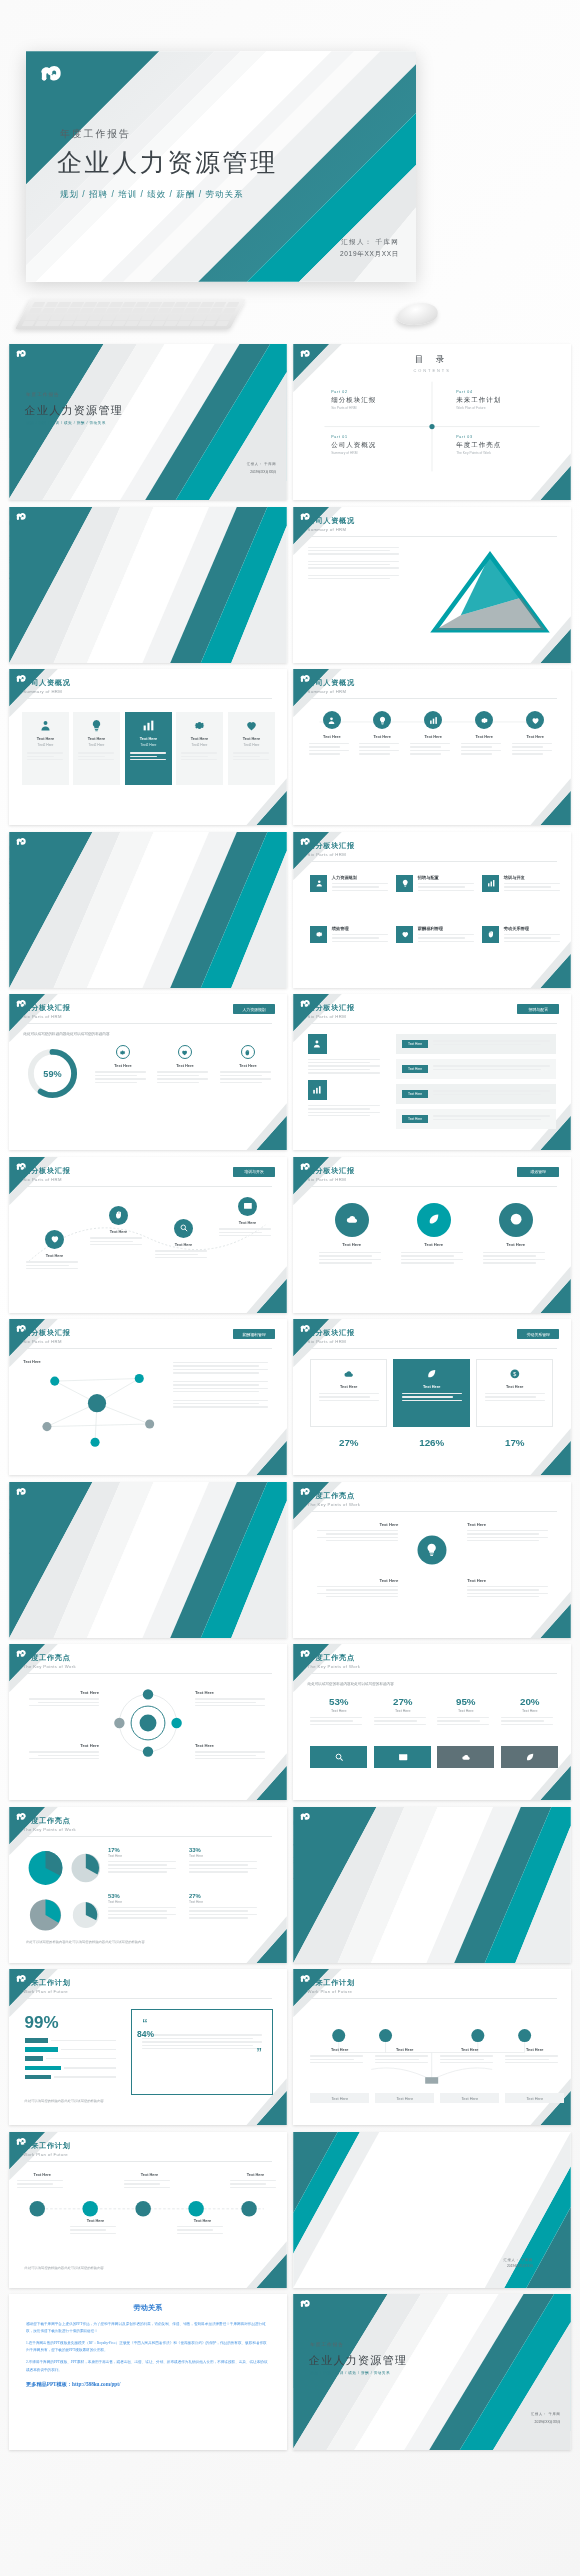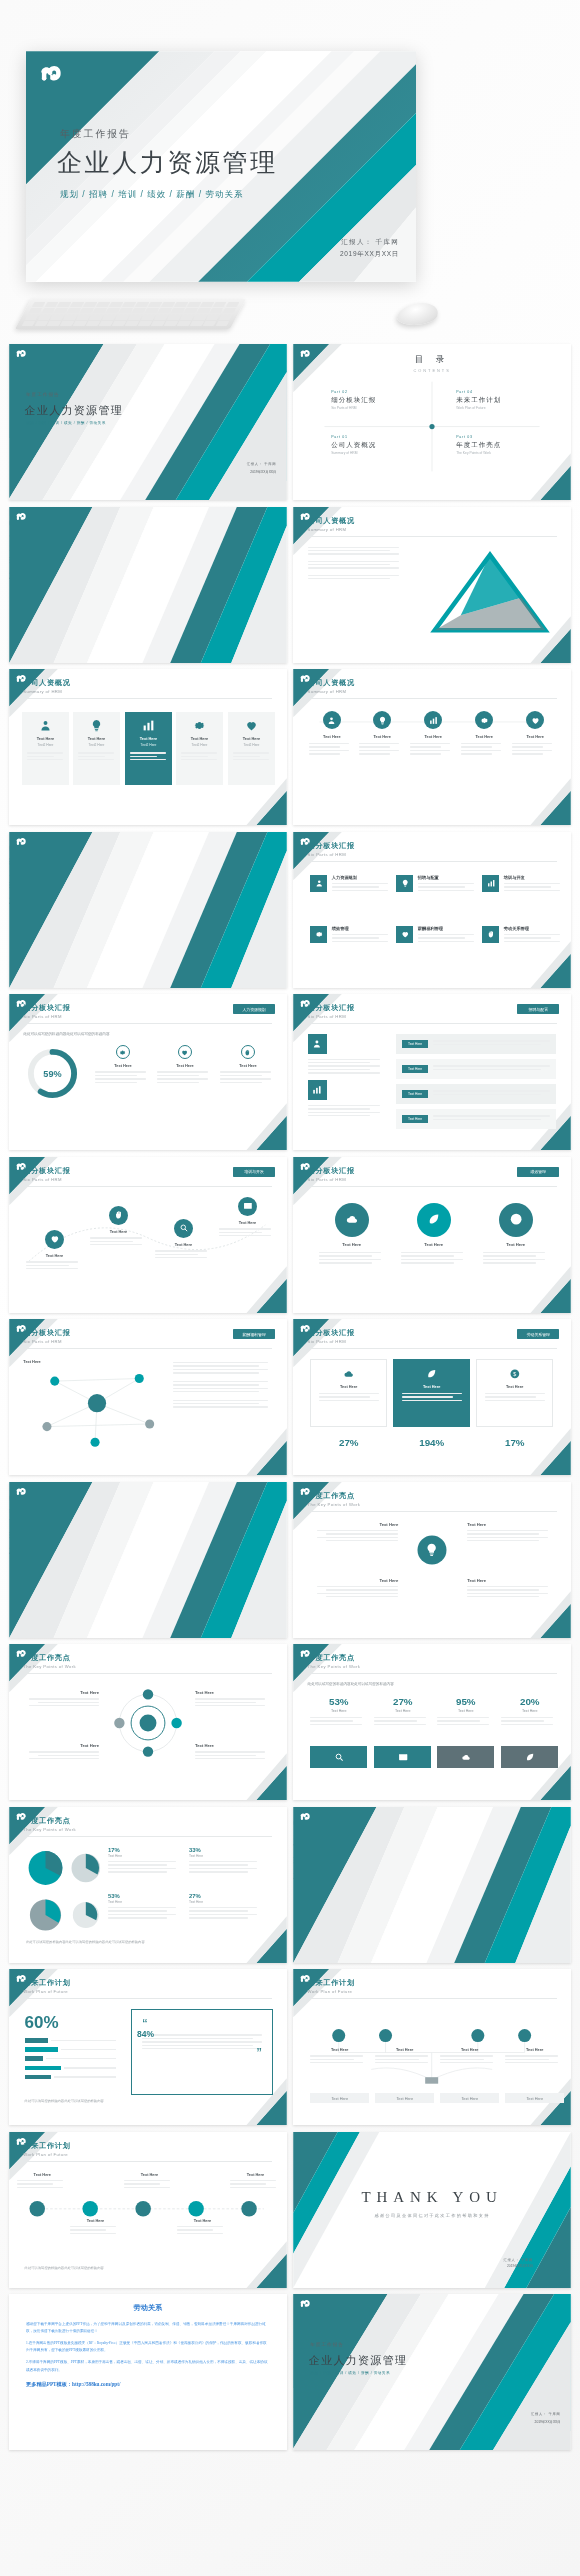--- a/index.html
+++ b/index.html
@@ -1066,21 +1066,21 @@
               </svg></span>
           </div>
         <div style="font-size:3.9px;color:#fff;margin-top:4.6px;font-weight:bold">Text Here</div>
         <div style="margin-top:3.9px;padding:0 7.8px">
             <div style="height:1.4px;background:#eceeef;margin-bottom:2px;width:60px;border-radius:0.7px"></div>
             <div style="height:1.4px;background:#eceeef;margin-bottom:2px;width:51px;border-radius:0.7px"></div>
             <div style="height:1.4px;background:#eceeef;margin-bottom:2px;width:60px;border-radius:0.7px"></div>
           </div>
       </div>
       <div style="position:absolute;left:100px;top:118px;width:77px;text-align:center;z-index:5">
-        <span class="bignum">194%</span></div>
+        <span class="bignum">126%</span></div>
         <div style="position:absolute;left:183px;top:40px;width:77px;height:68px;background:#fff;border:0.7px solid #e6e9ea;z-index:5;text-align:center;padding-top:7.8px">
         <div style="display:flex;justify-content:center">
             <span class="ico" style="color:#2b7f88;line-height:0"><svg viewBox="0 0 24 24" width="11.7" height="11.7">
                 <circle cx="12" cy="12" r="9" fill="currentColor"></circle>
                 <text x="12" y="16" font-size="11" text-anchor="middle" fill="#fff">$</text>
               </svg></span>
           </div>
         <div style="font-size:3.9px;color:#4a5257;margin-top:4.6px;font-weight:bold">Text Here</div>
         <div style="margin-top:3.9px;padding:0 7.8px">
             <div style="height:1.4px;background:#eceeef;margin-bottom:2px;width:60px;border-radius:0.7px"></div>
@@ -1444,21 +1444,21 @@
       <path d="M8 13c0-4.4 3.6-8 8-8s8 3.6 8 8v2.5c0 1.9 1.6 3.5 3.5 3.5S31 17.4 31 15.5V13c0-1.7-1.3-3-3-3s-3 1.3-3 3v2.5l-3.5 2L18 15.5V13c0-5.5 4.5-10 10-10s10 4.5 10 10v2.5C38 21 33.5 25.5 28 25.5c-2.3 0-4.4-.8-6.1-2.1v-6.9c0-1.7-1.3-3-3-3s-3 1.3-3 3V22c0 1.9-1.6 3.5-3.5 3.5S9 23.9 9 22v-9z" fill="#fff"></path>
       <circle cx="12.5" cy="22" r="3.4" fill="#fff"></circle>
             <circle cx="28" cy="19" r="3.4" fill="#fff"></circle>
     </svg></span>
         <div class="s-head" style="left:14.3px">
     <div class="t1">未来工作计划</div>
     <div class="t2">Work Plan of Future</div>
   </div>
         <div class="rule"></div>
         <div style="position:absolute;left:15.6px;top:44px;z-index:5">
-        <span style="font-size:17px;color:#2b7f88;font-weight:bold">60%</span></div>
+        <span style="font-size:17px;color:#2b7f88;font-weight:bold">99%</span></div>
       <div style="position:absolute;left:15.6px;top:69px;width:91px;z-index:5">
         <div style="display:flex;align-items:center;gap:3.3px;margin-bottom:4.6px">
           <div style="width:23px;height:4.6px;background:#2b7f88"></div>
           <div style="flex:1;height:1.3px;background:#eceeef"></div>
           </div>
           <div style="display:flex;align-items:center;gap:3.3px;margin-bottom:4.6px">
           <div style="width:33px;height:4.6px;background:#00a0a8"></div>
           <div style="flex:1;height:1.3px;background:#eceeef"></div>
           </div>
           <div style="display:flex;align-items:center;gap:3.3px;margin-bottom:4.6px">
@@ -1629,24 +1629,20 @@
       <div class="thumb">
         <svg width="278" height="156" style="position:absolute;inset:0" viewBox="0 0 427 240">
       <rect width="427" height="240" fill="#fff"></rect>
       <polygon points="0,0 68.32000000000001,0 0,124.80000000000001" fill="#2b7f88"></polygon>
       <polygon points="68.32000000000001,0 102.47999999999999,0 0,187.20000000000002 0,124.80000000000001" fill="#00a0a8"></polygon>
       <polygon points="102.47999999999999,0 132.37,0 0,240 0,187.20000000000002" fill="#edeff0"></polygon>
       <polygon points="427,240 358.68,240 427,115.19999999999999" fill="#2b7f88"></polygon>
       <polygon points="358.68,240 324.52,240 427,52.8 427,115.19999999999999" fill="#00a0a8"></polygon>
       <polygon points="324.52,240 294.63,240 427,0 427,52.8" fill="#edeff0"></polygon>
     </svg>
-        <div class="ty">
-     <div class="a">THANK  YOU</div>
-     <div class="b">感谢公司及全体同仁对于此次工作的帮助和支持</div>
-   </div>
    <div style="position:absolute;right:38px;bottom:19.5px;text-align:right;z-index:6">
      <div style="font-size:3.3px;color:#6a7176;letter-spacing:0.7px">汇报人： 千库网</div>
      <div style="font-size:3.3px;color:#6a7176;margin-top:2px">2019年XX月XX日</div>
    </div>
       </div>
     </div>
     <div class="row">
       <div class="thumb">
         <div class="cp">
     <h4>劳动关系</h4>

